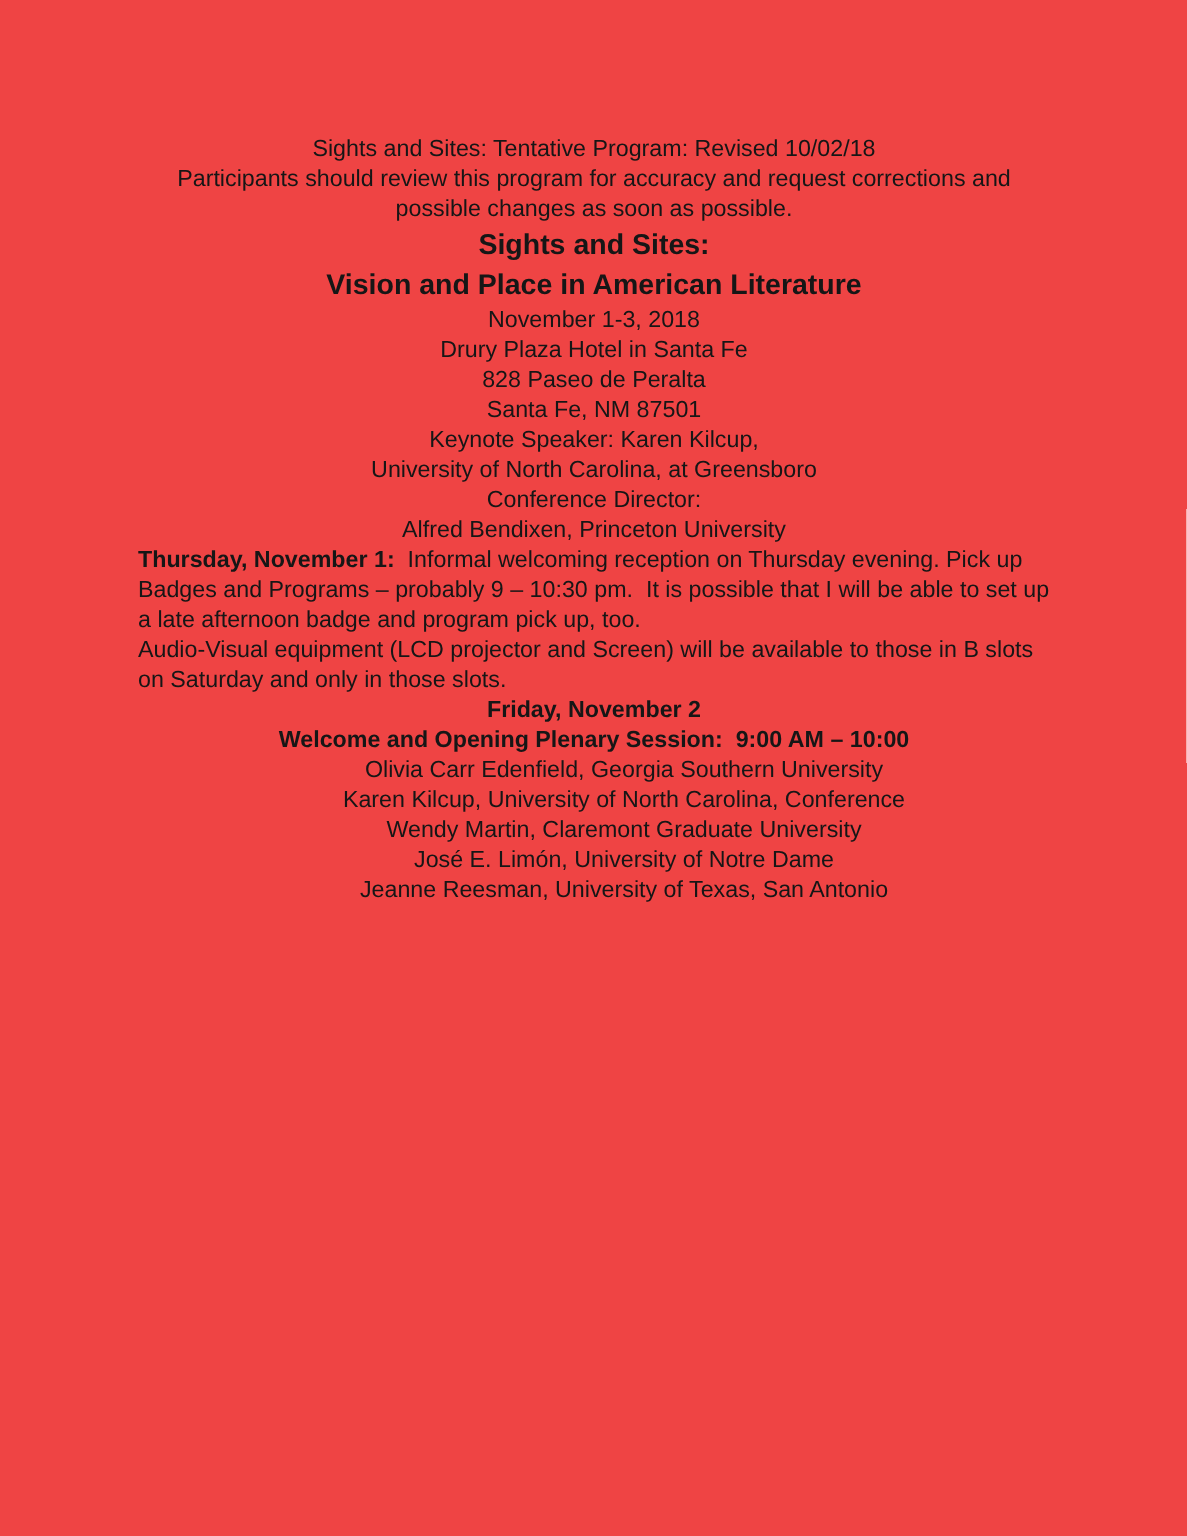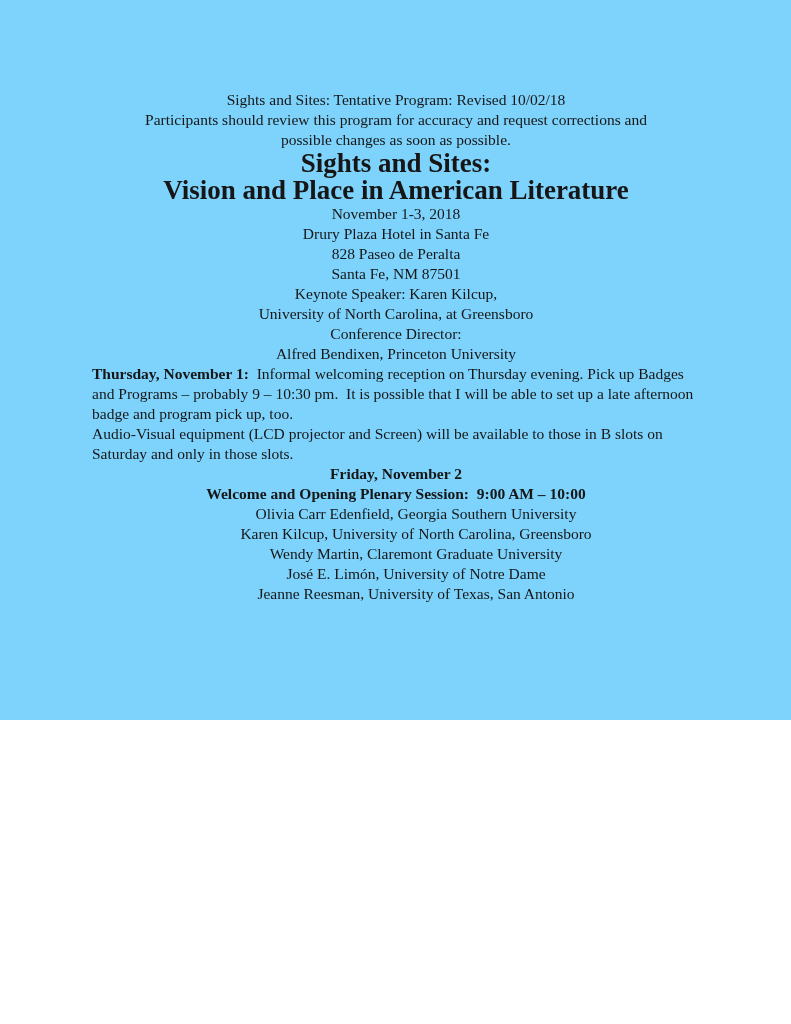--- a/index.html
+++ b/index.html
@@ -8,40 +8,40 @@
     background: #ffffff;
   }
   body {
     width: 791px;
     height: 1024px;
     overflow: hidden;
   }
   .page {
     position: relative;
     width: 791px;
-    height: 720px;
+    height: 1024px;
     box-sizing: border-box;
-    background: #7dd3fc;
+    background: #ef4444;
     color: #161616;
-    font-family: Liberation Serif, serif;
+    font-family: Liberation Sans, sans-serif;
     font-size: 15.5px;
     line-height: 20px;
     padding: 90px 91px 0 92px;
     -webkit-font-smoothing: antialiased;
   }
   .page p {
     margin: 0;
     white-space: pre-wrap;
   }
   .center { text-align: center; }
   .bold   { font-weight: bold; }
 
   .revision      { margin-top: 0; }
   .notice        { margin-top: 11px; }
-  .title         { margin-top: 4px; font-size: 27px; line-height: 27px; font-weight: bold; }
+  .title         { margin-top: 4px; font-size: 19px; line-height: 27px; font-weight: bold; }
   .dates         { margin-top: 18px; }
   .venue         { margin-top: 18px; }
   .director      { margin-top: 12px; }
   .keynote       { margin-top: 13px; }
   .thursday      { margin-top: 25px; }
   .av-note       { margin-top: 10px; }
   .friday-head   { margin-top: 24px; font-weight: bold; }
   .session-line  { margin-top: 6px; font-weight: bold; }
   .session-title { margin-top: 10px; font-weight: bold; }
   .chair-row     { margin-top: 37px; }
@@ -72,21 +72,21 @@
   <p class="av-note">Audio-Visual equipment (LCD projector and Screen) will be available to those in B slots on Saturday and only in those slots.</p>
 
   <p class="center friday-head">Friday, November 2</p>
 
   <p class="center session-line">Welcome and Opening Plenary Session:  9:00 AM – 10:00</p>
 
 
 
   <p class="participant">Olivia Carr Edenfield, Georgia Southern University</p>
 
-  <p class="participant">Karen Kilcup, University of North Carolina, Greensboro</p>
+  <p class="participant">Karen Kilcup, University of North Carolina, Conference</p>
 
   <p class="participant">Wendy Martin, Claremont Graduate University</p>
 
   <p class="participant">José E. Limón, University of Notre Dame</p>
 
   <p class="participant">Jeanne Reesman, University of Texas, San Antonio</p>
 
 </div>
 
 </body></html>

